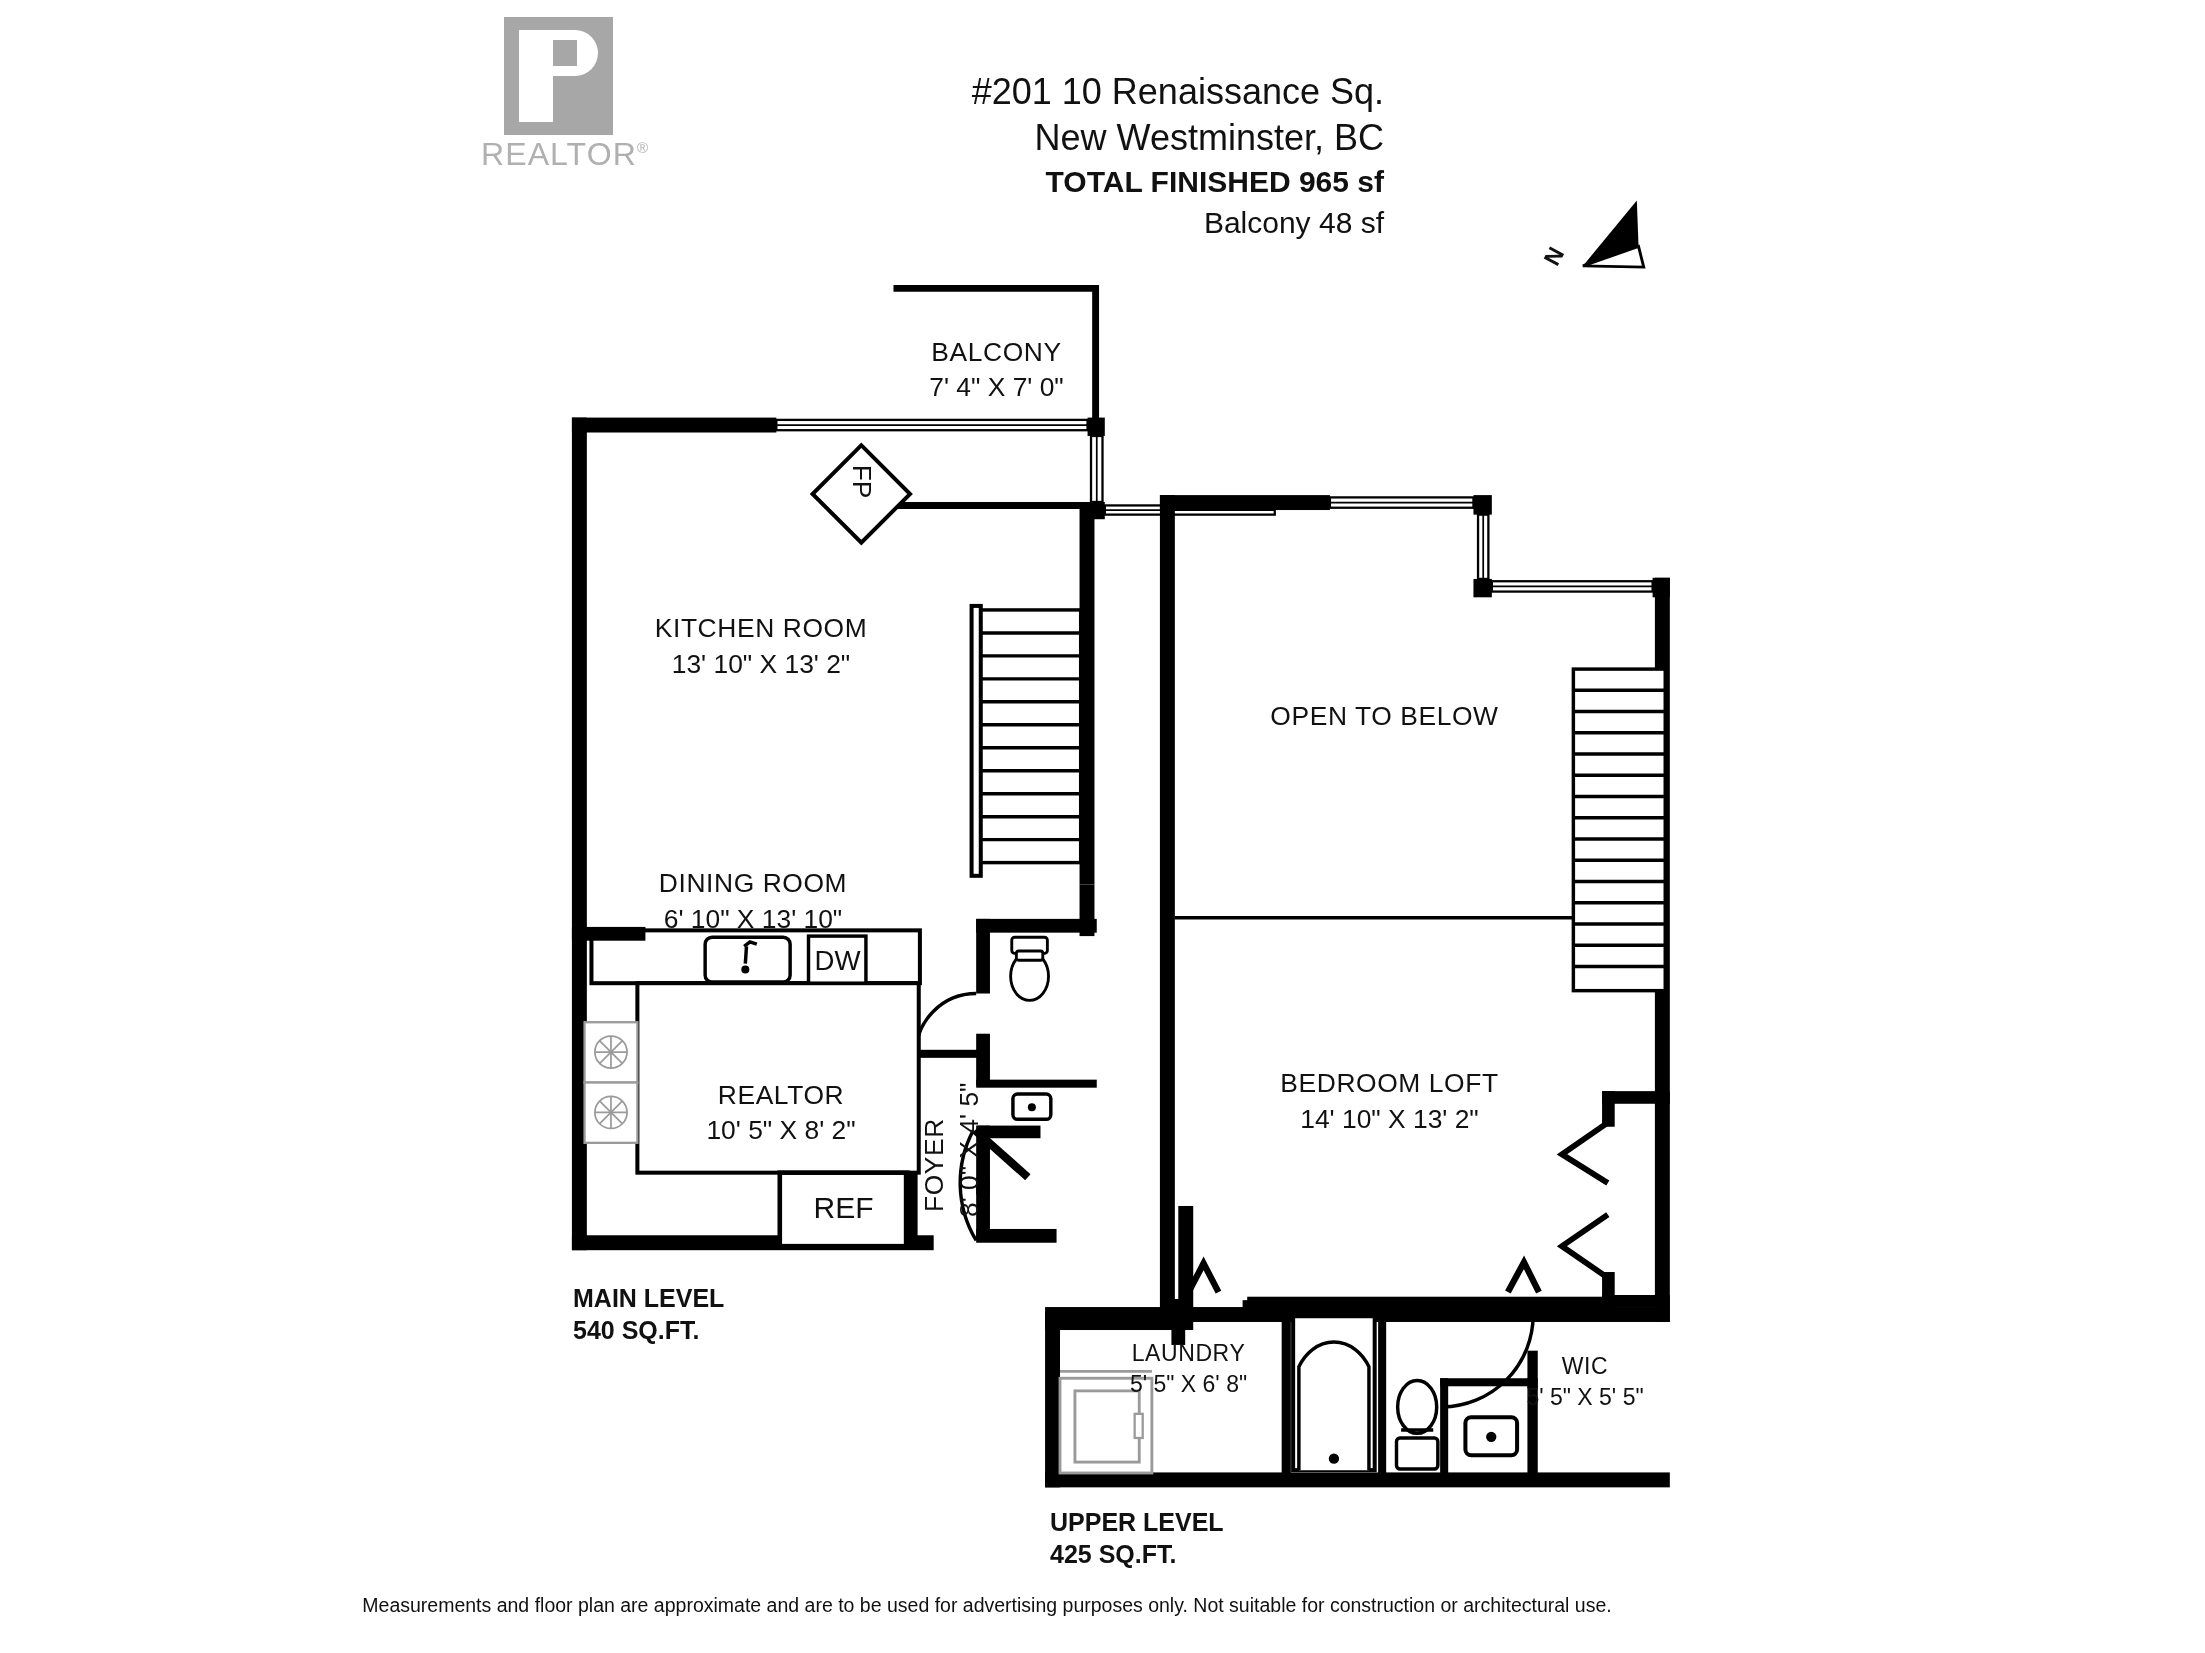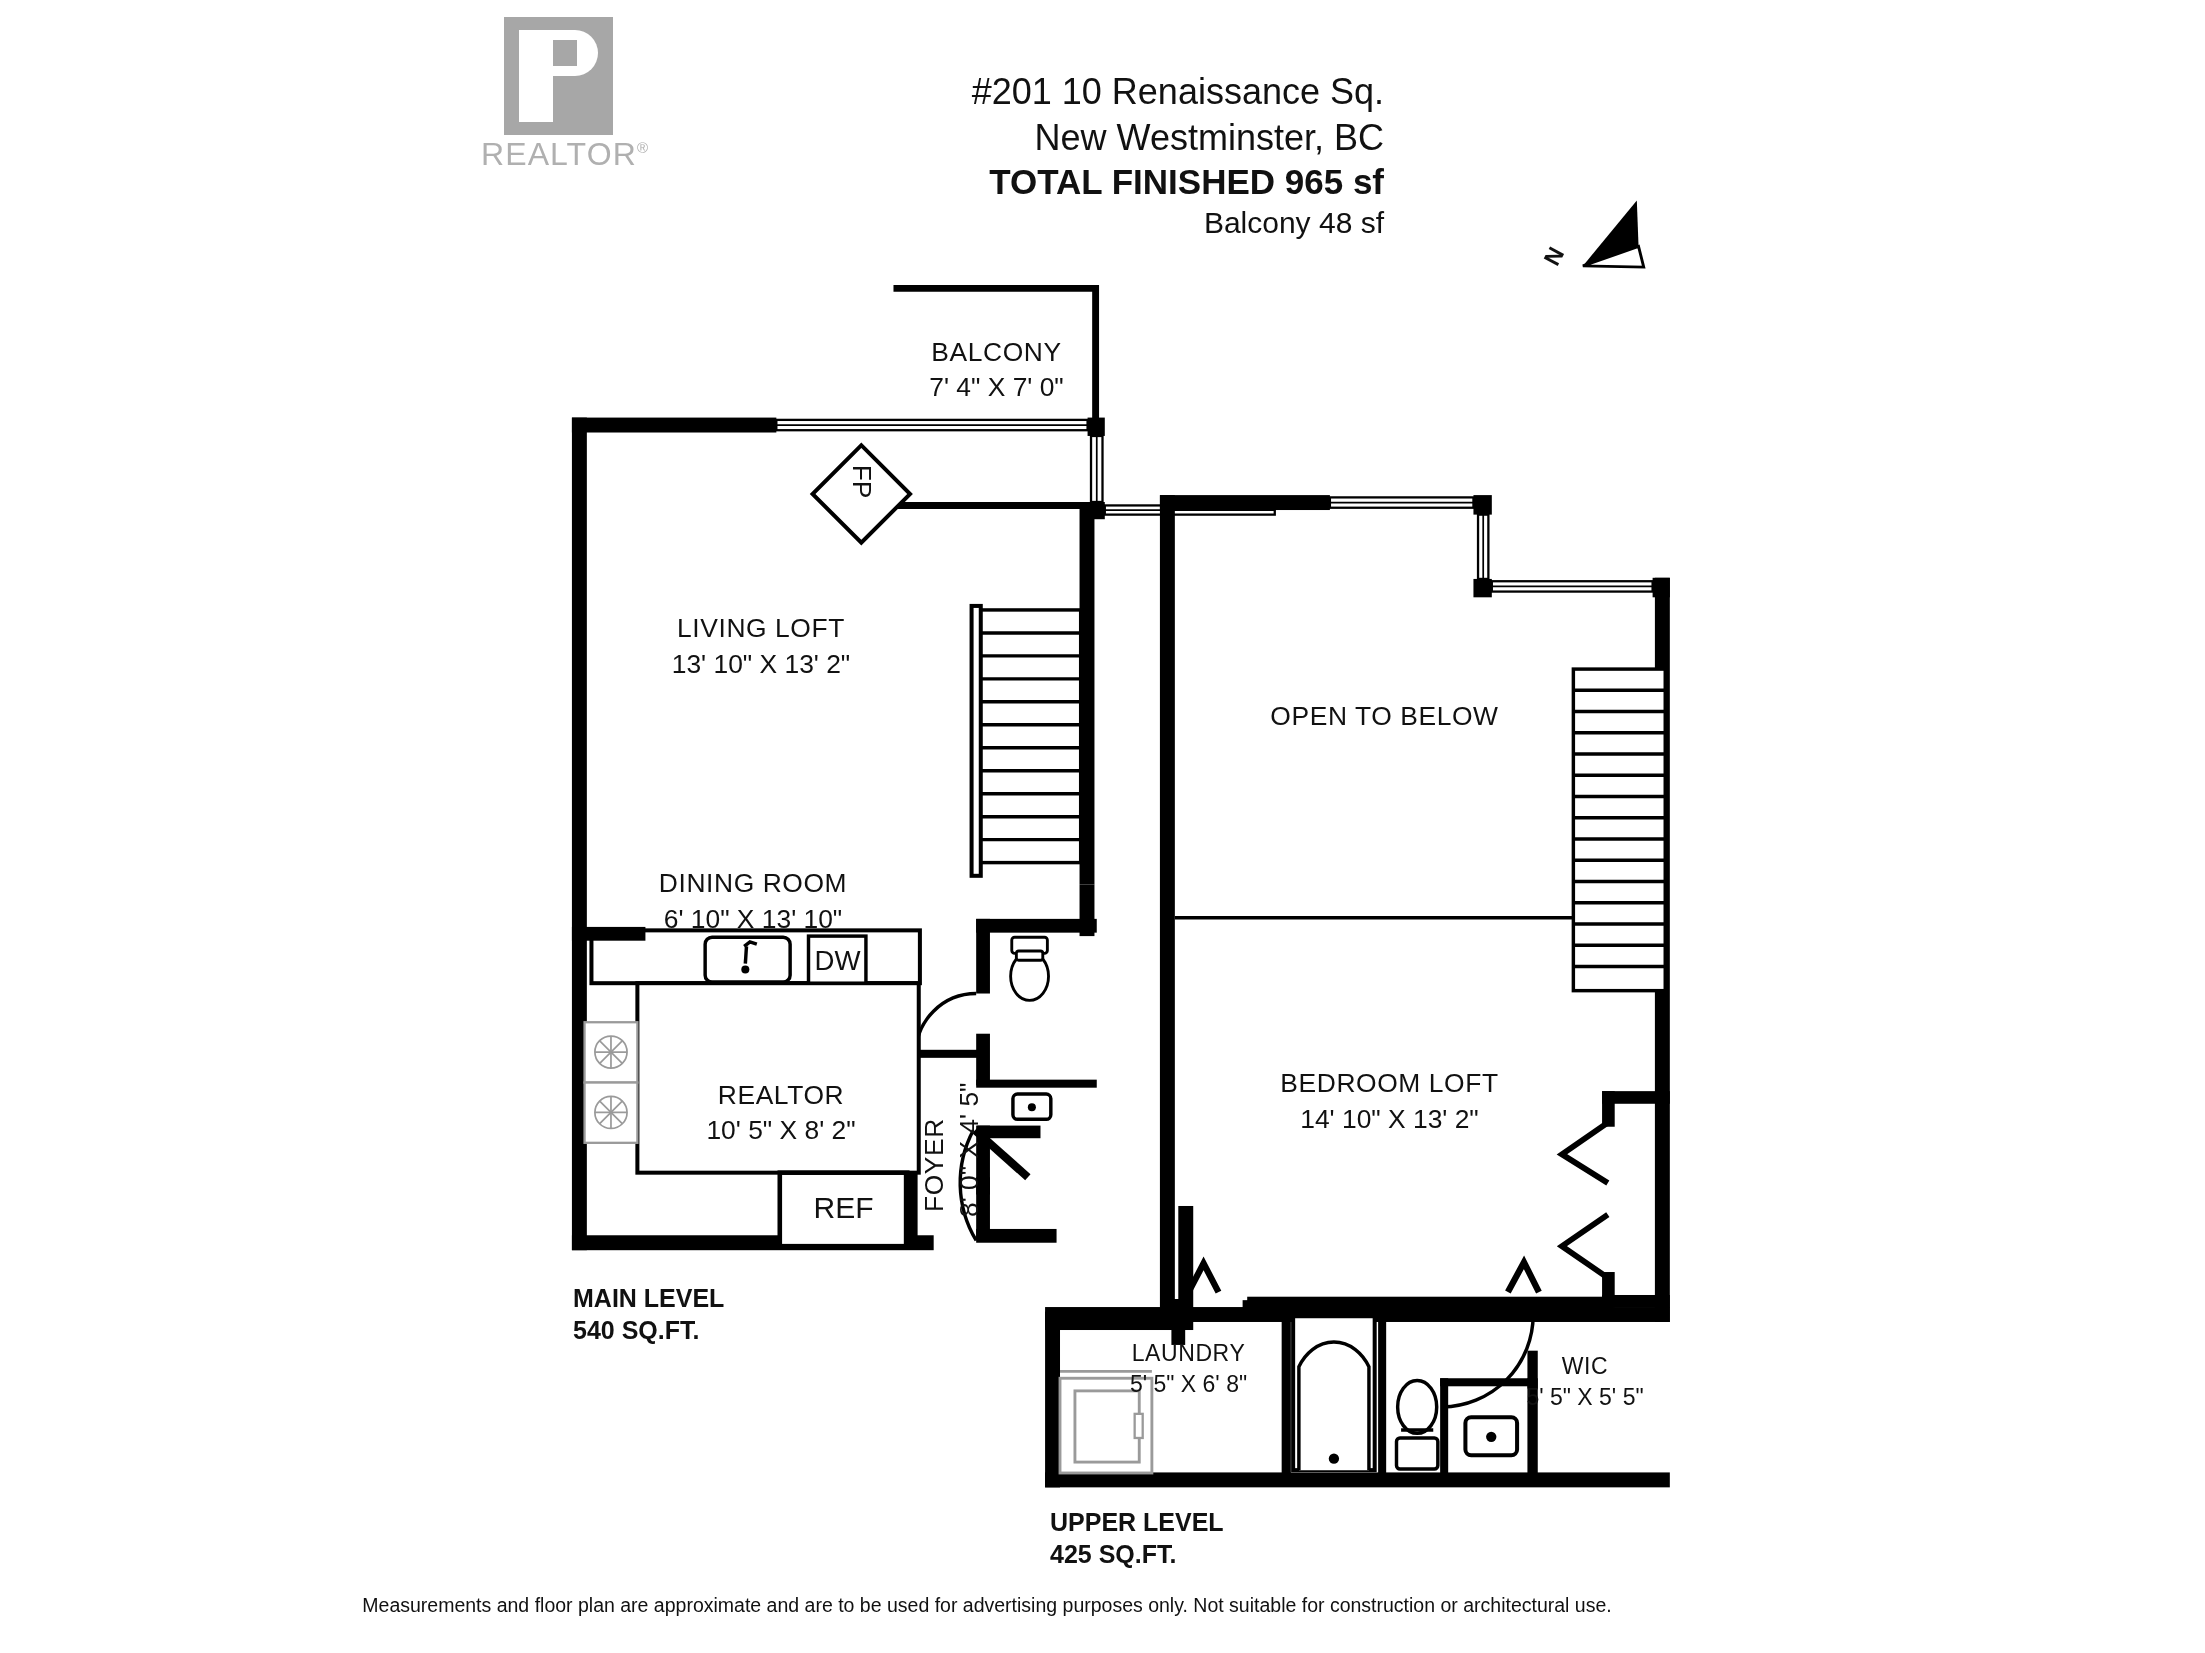--- a/index.html
+++ b/index.html
@@ -89,21 +89,21 @@
     font-size: 36px;
     line-height: 46px;
     white-space: nowrap;
   }
   #title-block .line2 {
     font-size: 36px;
     line-height: 46px;
     white-space: nowrap;
   }
   #title-block .line3 {
-    font-size: 35px;
+    font-size: 30px;
     line-height: 42px;
     font-weight: bold;
     white-space: nowrap;
   }
   #title-block .line4 {
     font-size: 30px;
     line-height: 39px;
     white-space: nowrap;
   }
 
@@ -515,21 +515,21 @@
         <line x1="1846" y1="2388" x2="2006" y2="2388" stroke="#9a9a9a" stroke-width="5"></line>
       </g>
 
     </g>
 
   </svg>
 
   <div class="lbl room-name" style="left:896px; top:337px; width:201px;">BALCONY</div>
   <div class="lbl room-dim" style="left:896px; top:372px; width:201px;">7' 4" X 7' 0"</div>
 
-  <div class="lbl room-name" style="left:600px; top:613px; width:322px;">LIVING LOFT</div>
+  <div class="lbl room-name" style="left:600px; top:613px; width:322px;">KITCHEN ROOM</div>
   <div class="lbl room-dim" style="left:600px; top:649px; width:322px;">13' 10" X 13' 2"</div>
 
   <div class="lbl room-name" style="left:592px; top:868px; width:322px;">DINING ROOM</div>
   <div class="lbl room-dim" style="left:592px; top:904px; width:322px;">6' 10" X 13' 10"</div>
 
   <div class="lbl room-name" style="left:620px; top:1080px; width:322px;">REALTOR</div>
   <div class="lbl room-dim" style="left:620px; top:1115px; width:322px;">10' 5" X 8' 2"</div>
 
   <div class="lbl room-name vlabel" style="left:919px; top:1212px; width:190px; text-align:left;">FOYER</div>
   <div class="lbl room-dim vlabel" style="left:954px; top:1217px; width:207px; text-align:left;">8' 0" X 4' 5"</div>

